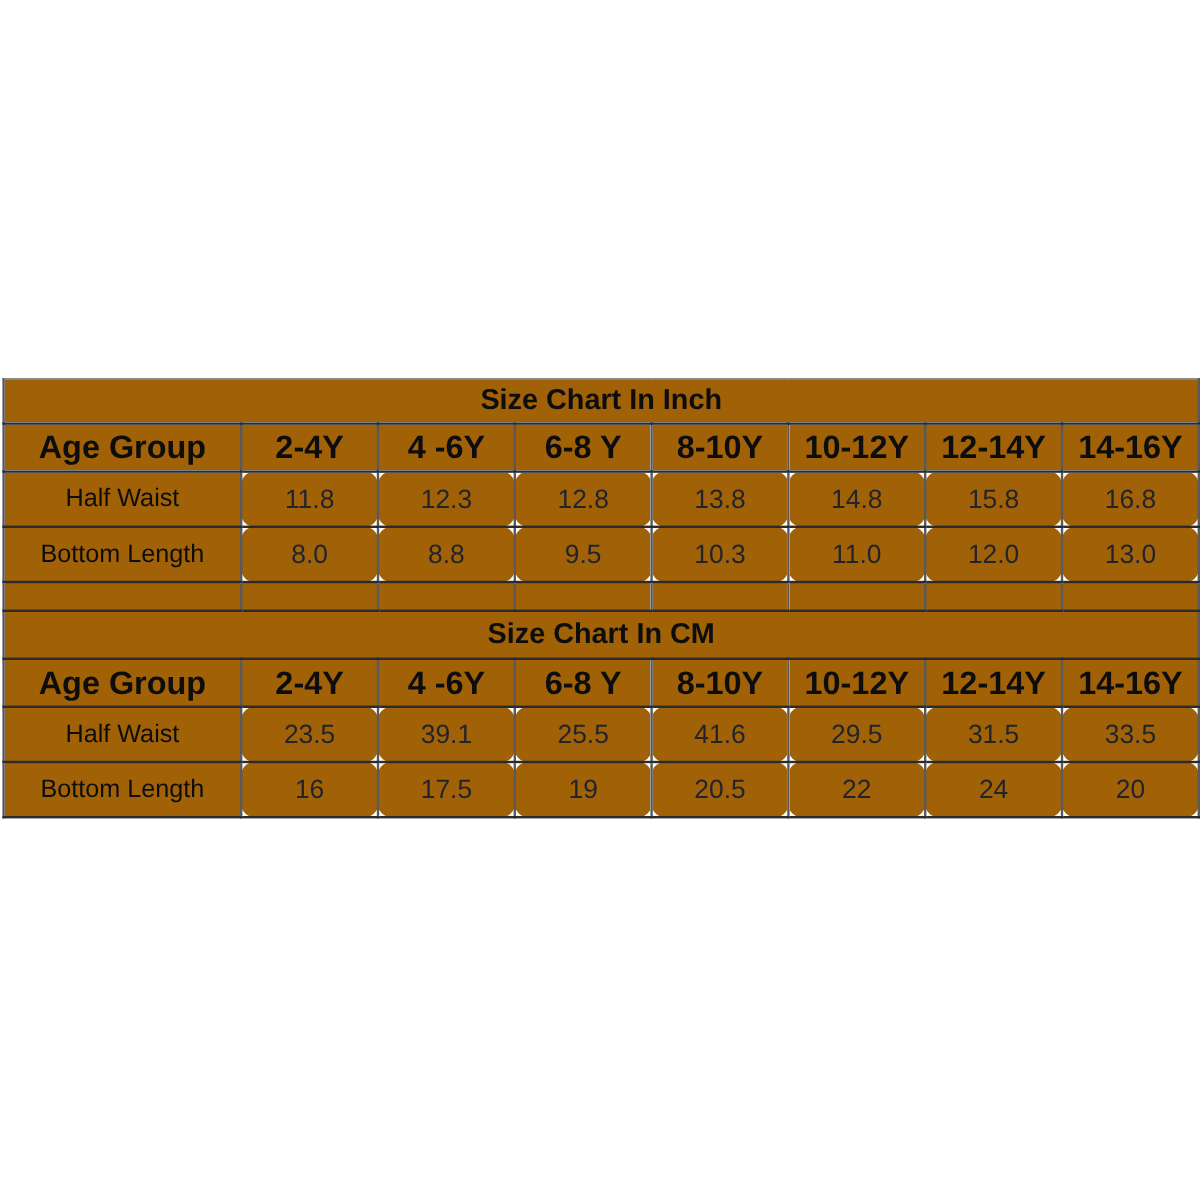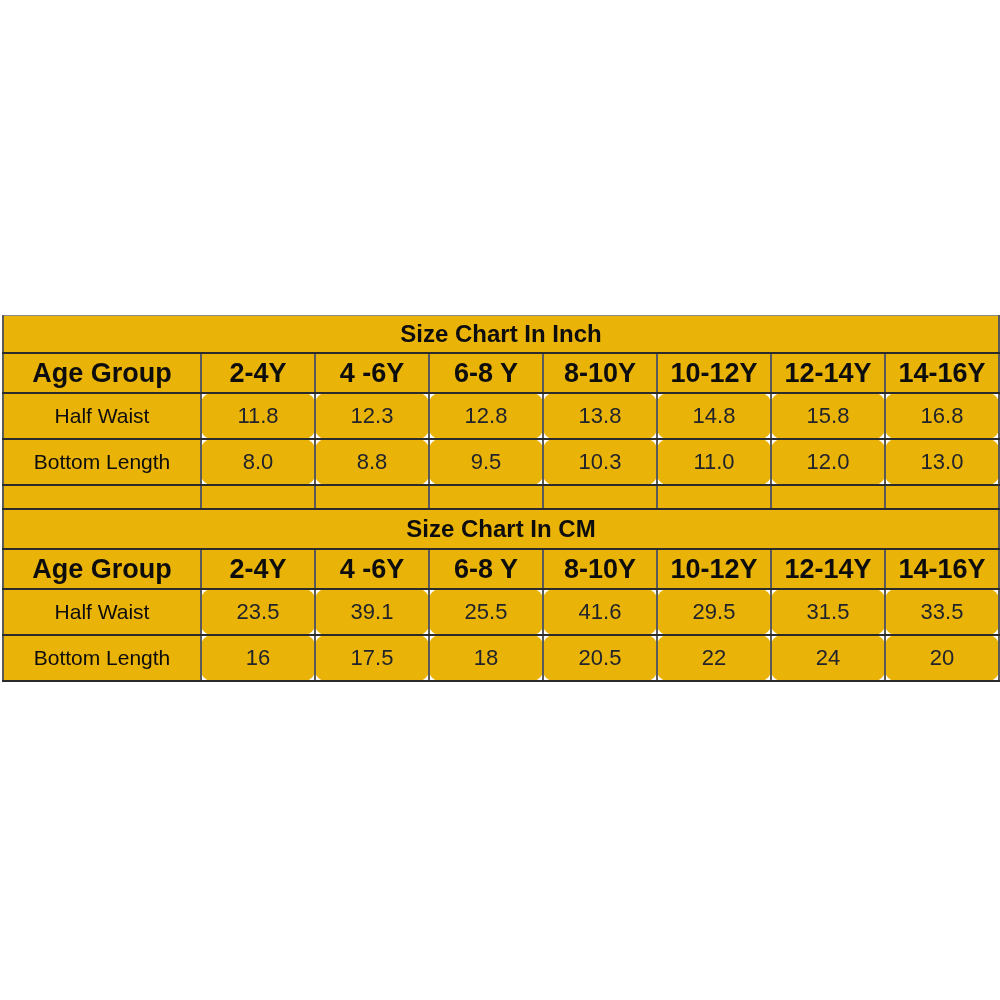--- a/index.html
+++ b/index.html
@@ -26,21 +26,21 @@
   table.size-chart td,
   table.size-chart th {
     padding: 0;
     margin: 0;
     text-align: center;
     vertical-align: middle;
     border-left: 2px solid #5a5a5a;
     border-right: 2px solid #5a5a5a;
     border-top: 2px solid #2b2b2b;
     border-bottom: 2px solid #2b2b2b;
-    background: #eab308;
+    background: #a16207;
     color: #1c1c1c;
     white-space: nowrap;
     overflow: hidden;
   }
   tr.title-row td {
     height: 36px;
     font-size: 24px;
     font-weight: bold;
     color: #0d0d0d;
     border-top: 1px solid #8a8a8a;
@@ -157,21 +157,21 @@
       <td>25.5</td>
       <td>41.6</td>
       <td>29.5</td>
       <td>31.5</td>
       <td>33.5</td>
     </tr>
     <tr class="data-row">
       <th>Bottom Length</th>
       <td>16</td>
       <td>17.5</td>
-      <td>18</td>
+      <td>19</td>
       <td>20.5</td>
       <td>22</td>
       <td>24</td>
       <td>20</td>
     </tr>
   </tbody>
     </table>
 </div>
 
 </body></html>

